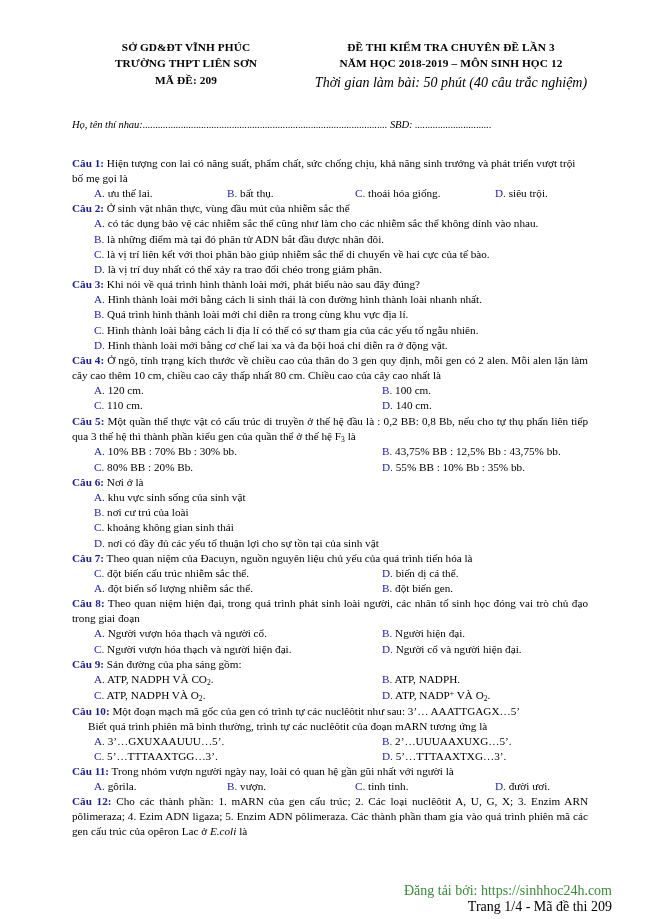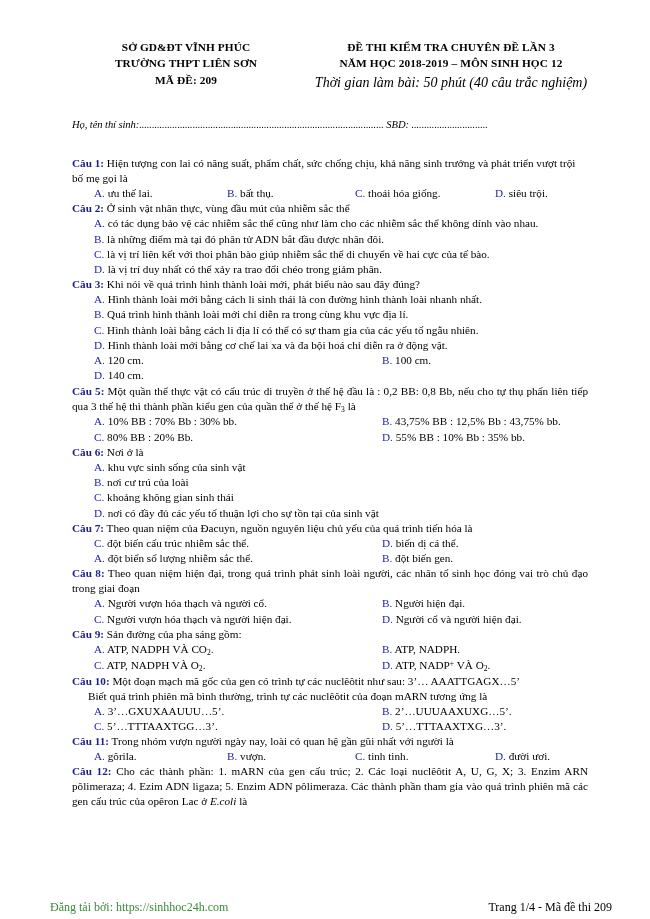--- a/index.html
+++ b/index.html
@@ -129,24 +129,24 @@
   sup { font-size: 7.6px; vertical-align: 0.38em; }
   .ital { font-style: italic; }
 
   
   .footer {
     position: absolute;
     left: 38px;
     right: 38px;
     bottom: 17px;
     display: flex;
-    flex-direction: row;
+    flex-direction: column;
     justify-content: space-between;
-    align-items: center;
-    font-size: 12px;
+    align-items: flex-end;
+    font-size: 14px;
   }
   .footer-left {
     color: #3a8a3a;
     padding-left: 12px;
   }
   .footer-right {
     color: #000000;
   }
 </style>
 </head>
@@ -160,21 +160,21 @@
       <div class="hdr-bold">TRƯỜNG THPT LIÊN SƠN</div>
       <div class="hdr-bold">MÃ ĐỀ: 209</div>
     </div>
     <div class="hdr-right">
       <div class="hdr-bold">ĐỀ THI KIỂM TRA CHUYÊN ĐỀ LẦN 3</div>
       <div class="hdr-bold">NĂM HỌC 2018-2019 – MÔN SINH HỌC 12</div>
       <div class="hdr-italic">Thời gian làm bài: 50 phút (40 câu trắc nghiệm)</div>
     </div>
   </div>
 
-  <div class="namefield">Họ, tên thí sinh:................................................................................................ SBD: ..............................</div>
+  <div class="namefield">Họ, tên thí nhau:................................................................................................ SBD: ..............................</div>
 
   <div class="questions" id="questions-container">
       <div class="q">
         <p class="q-stem nojust"><span class="q-label">Câu 1:</span><span> Hiện tượng con lai có năng suất, phẩm chất, sức chống chịu, khả năng sinh trưởng và phát triển vượt trội bố mẹ gọi là</span></p>
         <div class="opts">
           <div class="opts-row cols4">
             <span class="opt"><span class="opt-letter">A.</span><span> ưu thế lai.</span></span>
             <span class="opt"><span class="opt-letter">B.</span><span> bất thụ.</span></span>
             <span class="opt"><span class="opt-letter">C.</span><span> thoái hóa giống.</span></span>
             <span class="opt"><span class="opt-letter">D.</span><span> siêu trội.</span></span>
@@ -193,26 +193,28 @@
       <div class="q">
         <p class="q-stem nojust"><span class="q-label">Câu 3:</span><span> Khi nói về quá trình hình thành loài mới, phát biểu nào sau đây đúng?</span></p>
         <div class="opts opts-stack">
           <div class="opt-line"><span class="opt"><span class="opt-letter">A.</span><span> Hình thành loài mới bằng cách li sinh thái là con đường hình thành loài nhanh nhất.</span></span></div>
           <div class="opt-line"><span class="opt"><span class="opt-letter">B.</span><span> Quá trình hình thành loài mới chỉ diễn ra trong cùng khu vực địa lí.</span></span></div>
           <div class="opt-line"><span class="opt"><span class="opt-letter">C.</span><span> Hình thành loài bằng cách li địa lí có thể có sự tham gia của các yếu tố ngẫu nhiên.</span></span></div>
           <div class="opt-line"><span class="opt"><span class="opt-letter">D.</span><span> Hình thành loài mới bằng cơ chế lai xa và đa bội hoá chỉ diễn ra ở động vật.</span></span></div>
         </div>
       </div>
       <div class="q">
+        <p class="q-stem"><span class="q-label">Câu 4:</span><span> Ở ngô, tính trạng kích thước về chiều cao của thân do 3 gen quy định, mỗi gen có 2 alen. Mỗi alen lặn làm cây cao thêm 10 cm, chiều cao cây thấp nhất 80 cm. Chiều cao của cây cao nhất là</span></p>
         <div class="opts">
           <div class="opts-row cols2">
             <span class="opt"><span class="opt-letter">A.</span><span> 120 cm.</span></span>
             <span class="opt"><span class="opt-letter">B.</span><span> 100 cm.</span></span>
           </div>
           <div class="opts-row cols2">
+            <span class="opt"><span class="opt-letter">C.</span><span> 110 cm.</span></span>
             <span class="opt"><span class="opt-letter">D.</span><span> 140 cm.</span></span>
           </div>
         </div>
       </div>
       <div class="q">
         <p class="q-stem"><span class="q-label">Câu 5:</span><span> Một quần thể thực vật có cấu trúc di truyền ở thế hệ đầu là&nbsp;: 0,2 BB: 0,8 Bb, nếu cho tự thụ phấn liên tiếp qua 3 thế hệ thì thành phần kiểu gen của quần thể ở thế hệ F<sub>3</sub> là</span></p>
         <div class="opts">
           <div class="opts-row cols2">
             <span class="opt"><span class="opt-letter">A.</span><span> 10% BB : 70% Bb : 30% bb.</span></span>
             <span class="opt"><span class="opt-letter">B.</span><span> 43,75% BB : 12,5% Bb : 43,75% bb.</span></span>

